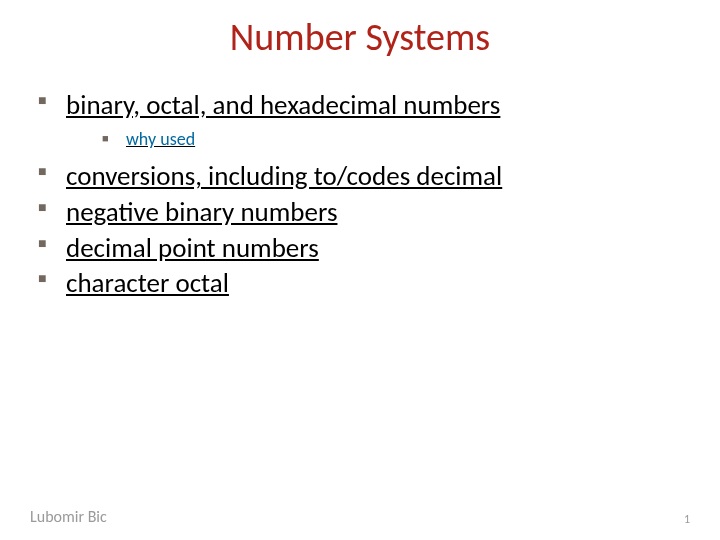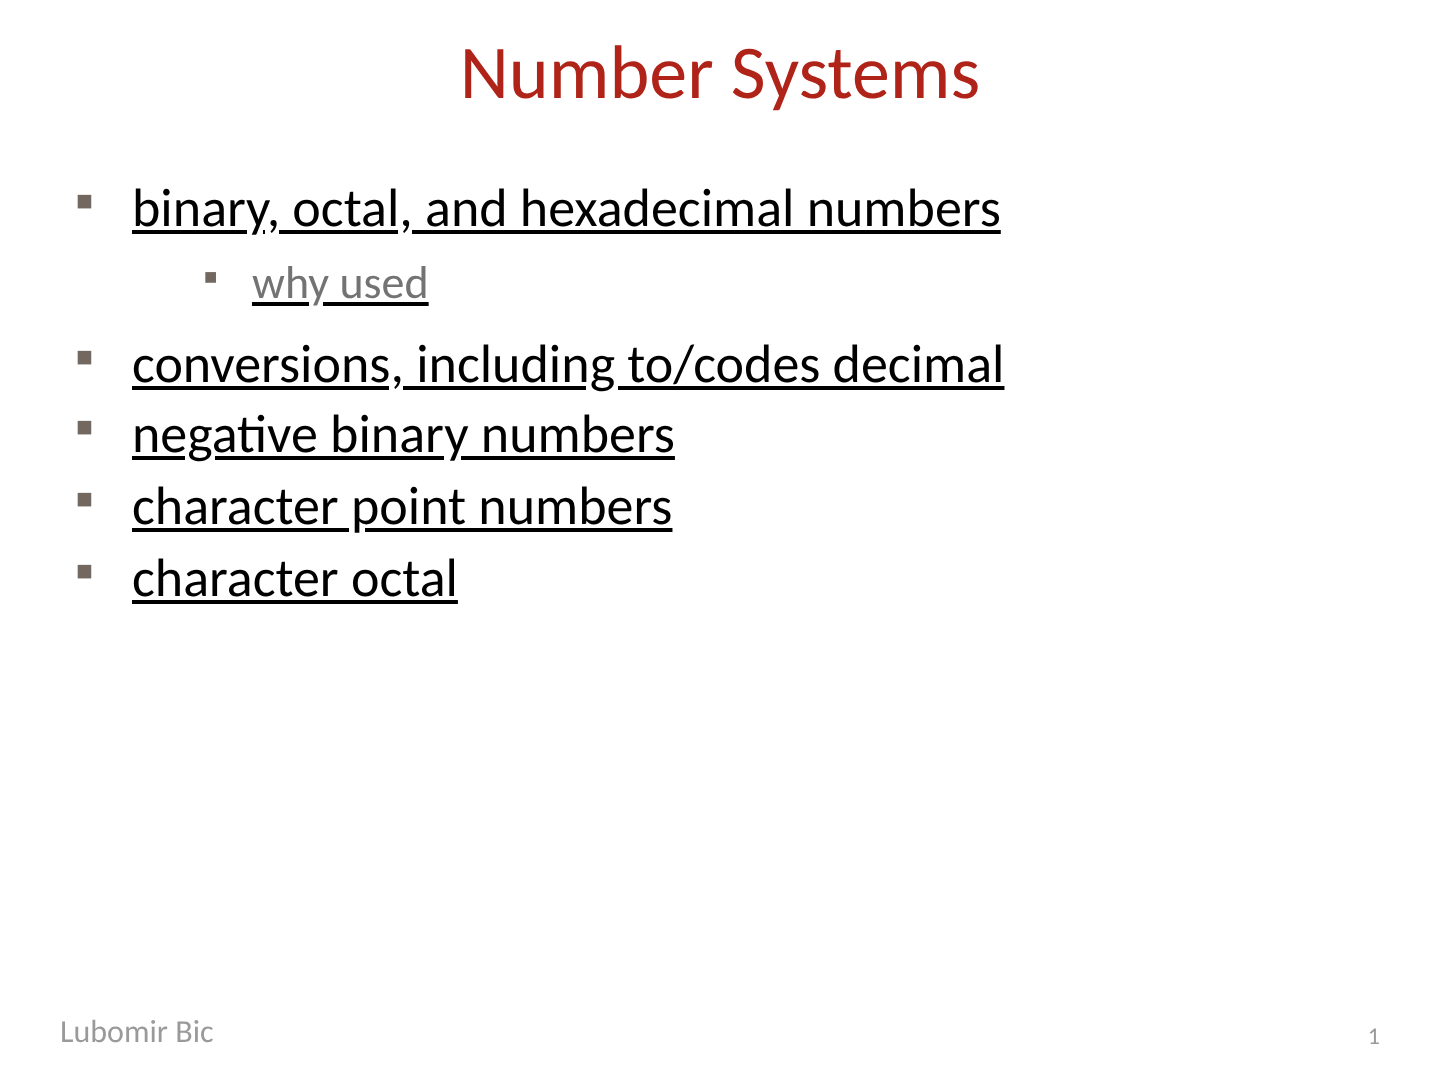--- a/index.html
+++ b/index.html
@@ -48,23 +48,23 @@
   }
   ul.sub {
     list-style: none;
     padding-left: 36px;
     margin-top: 6px;
     margin-bottom: 8px;
   }
   ul.sub > li {
     position: relative;
     padding-left: 24px;
-    font-size: 23px;
+    font-size: 18px;
     line-height: 1.3;
-    color: #737373;
+    color: #0369a1;
   }
   ul.sub > li::before {
     content: "■";
     position: absolute;
     left: 0;
     top: 4px;
     font-size: 11px;
     color: #72685f;
   }
   .footer-left {
@@ -97,21 +97,21 @@
         </li>
       </ul>
     </li>
     <li>
       <span>conversions, including to/codes decimal</span>
     </li>
     <li>
       <span>negative binary numbers</span>
     </li>
     <li>
-      <span>character point numbers</span>
+      <span>decimal point numbers</span>
     </li>
     <li>
       <span>character octal</span>
     </li>
   </ul>
 
   <div class="footer-left">Lubomir Bic</div>
   <div class="footer-right">1</div>
 </div>
 

